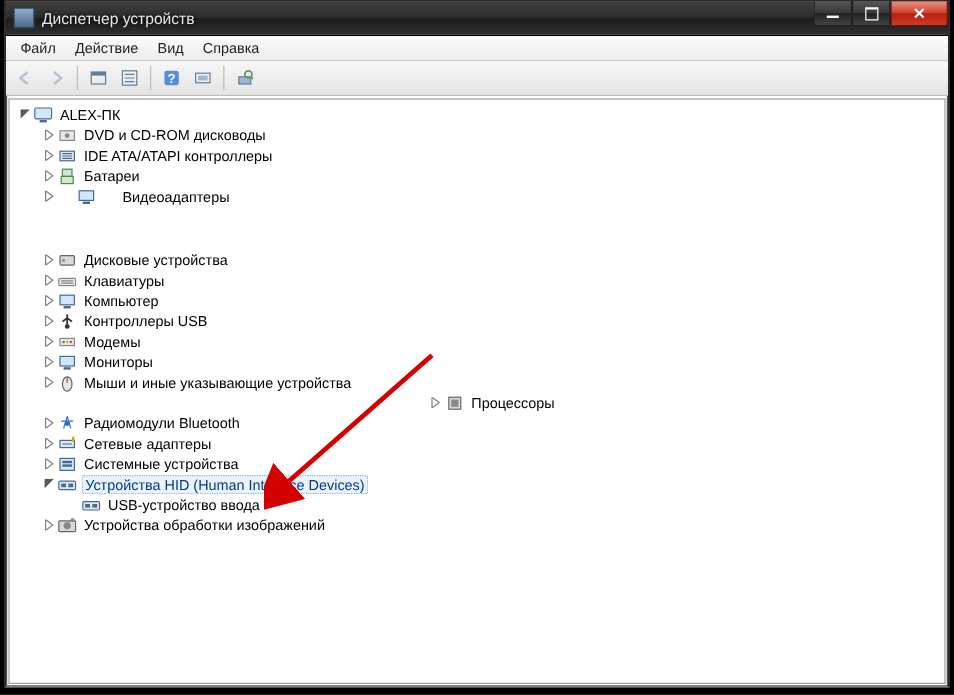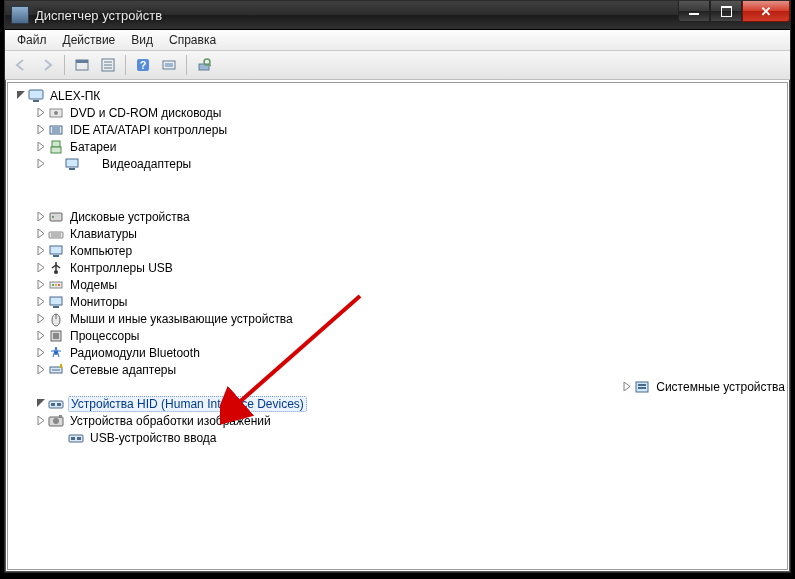--- a/index.html
+++ b/index.html
@@ -429,21 +429,21 @@
                 </svg>
               </div>
               <div class="node-icon">
                 <svg width="16" height="16">
                   <ellipse cx="8" cy="9" rx="4" ry="6" fill="#e8e8e8" stroke="#666"></ellipse>
                   <line x1="8" y1="3" x2="8" y2="8" stroke="#666"></line>
                 </svg>
               </div>
               <span class="node-label">Мыши и иные указывающие устройства</span>
             </div>
-            <div class="tree-row" style="padding-left: 22px;">
+            <div class="tree-row" style="padding-left: 22px; justify-content: center;">
               <div class="expander">
                 <svg width="9" height="9">
                   <path d="M1 0 L7 4.5 L1 9 Z" fill="none" stroke="#808080"></path>
                 </svg>
               </div>
               <div class="node-icon">
                 <svg width="16" height="16">
                   <rect x="3" y="3" width="10" height="10" fill="#d8d8d8" stroke="#666"></rect>
                   <rect x="5" y="5" width="6" height="6" fill="#888"></rect>
                 </svg>
@@ -472,21 +472,21 @@
               </div>
               <div class="node-icon">
                 <svg width="16" height="16">
                   <rect x="2" y="5" width="12" height="6" fill="#dce8f5" stroke="#4a6a8a"></rect>
                   <line x1="4" y1="8" x2="12" y2="8" stroke="#4a6a8a"></line>
                   <rect x="12" y="2" width="2" height="4" fill="#d4aa00"></rect>
                 </svg>
               </div>
               <span class="node-label">Сетевые адаптеры</span>
             </div>
-            <div class="tree-row" style="padding-left: 22px; justify-content: flex-end;">
+            <div class="tree-row" style="padding-left: 22px;">
               <div class="expander">
                 <svg width="9" height="9">
                   <path d="M1 0 L7 4.5 L1 9 Z" fill="none" stroke="#808080"></path>
                 </svg>
               </div>
               <div class="node-icon">
                 <svg width="16" height="16">
                   <rect x="2" y="3" width="12" height="10" fill="#cfe8ff" stroke="#4a6a8a"></rect>
                   <rect x="4" y="5" width="8" height="2" fill="#4a6a8a"></rect>
                   <rect x="4" y="8" width="8" height="2" fill="#4a6a8a"></rect>
@@ -504,45 +504,45 @@
           </div>
           <div class="node-icon">
             <svg width="16" height="16">
                 <rect x="1" y="5" width="14" height="7" rx="1" fill="#dce8f5" stroke="#4a6a8a"></rect>
                 <rect x="3" y="7" width="4" height="3" fill="#4a6a8a"></rect>
                 <rect x="9" y="7" width="4" height="3" fill="#4a6a8a"></rect>
               </svg>
           </div>
           <span class="node-label selected">Устройства HID (Human Interface Devices)</span>
         </div>
-        <div class="tree-row" style="padding-left:22px">
-          <div class="expander">
-            <svg width="9" height="9">
-                <path d="M1 0 L7 4.5 L1 9 Z" fill="none" stroke="#808080"></path>
-              </svg>
-          </div>
-          <div class="node-icon">
-            <svg width="16" height="16">
-                <rect x="1" y="4" width="14" height="9" rx="1" fill="#d8d8d8" stroke="#666"></rect>
-                <circle cx="8" cy="8" r="3" fill="#888"></circle>
-                <rect x="11" y="2" width="3" height="3" fill="#888"></rect>
-              </svg>
-          </div>
-          <span class="node-label">Устройства обработки изображений</span>
-        </div>
-
         <div class="tree-row" style="padding-left:56px">
           <div class="node-icon">
             <svg width="16" height="16">
                 <rect x="1" y="5" width="14" height="7" rx="1" fill="#dce8f5" stroke="#4a6a8a"></rect>
                 <rect x="3" y="7" width="4" height="3" fill="#4a6a8a"></rect>
                 <rect x="9" y="7" width="4" height="3" fill="#4a6a8a"></rect>
               </svg>
           </div>
           <span class="node-label">USB-устройство ввода</span>
+        </div>
+
+        <div class="tree-row" style="padding-left:22px">
+          <div class="expander">
+            <svg width="9" height="9">
+                <path d="M1 0 L7 4.5 L1 9 Z" fill="none" stroke="#808080"></path>
+              </svg>
+          </div>
+          <div class="node-icon">
+            <svg width="16" height="16">
+                <rect x="1" y="4" width="14" height="9" rx="1" fill="#d8d8d8" stroke="#666"></rect>
+                <circle cx="8" cy="8" r="3" fill="#888"></circle>
+                <rect x="11" y="2" width="3" height="3" fill="#888"></rect>
+              </svg>
+          </div>
+          <span class="node-label">Устройства обработки изображений</span>
         </div>
 
       </div>
     </div>
 
     <svg class="arrow-annotation" width="160" height="140">
       <defs>
         <marker id="ah" markerWidth="10" markerHeight="10" refX="2" refY="5" orient="auto">
           <path d="M0 0 L10 5 L0 10 Z" fill="#d40000"></path>
         </marker>

